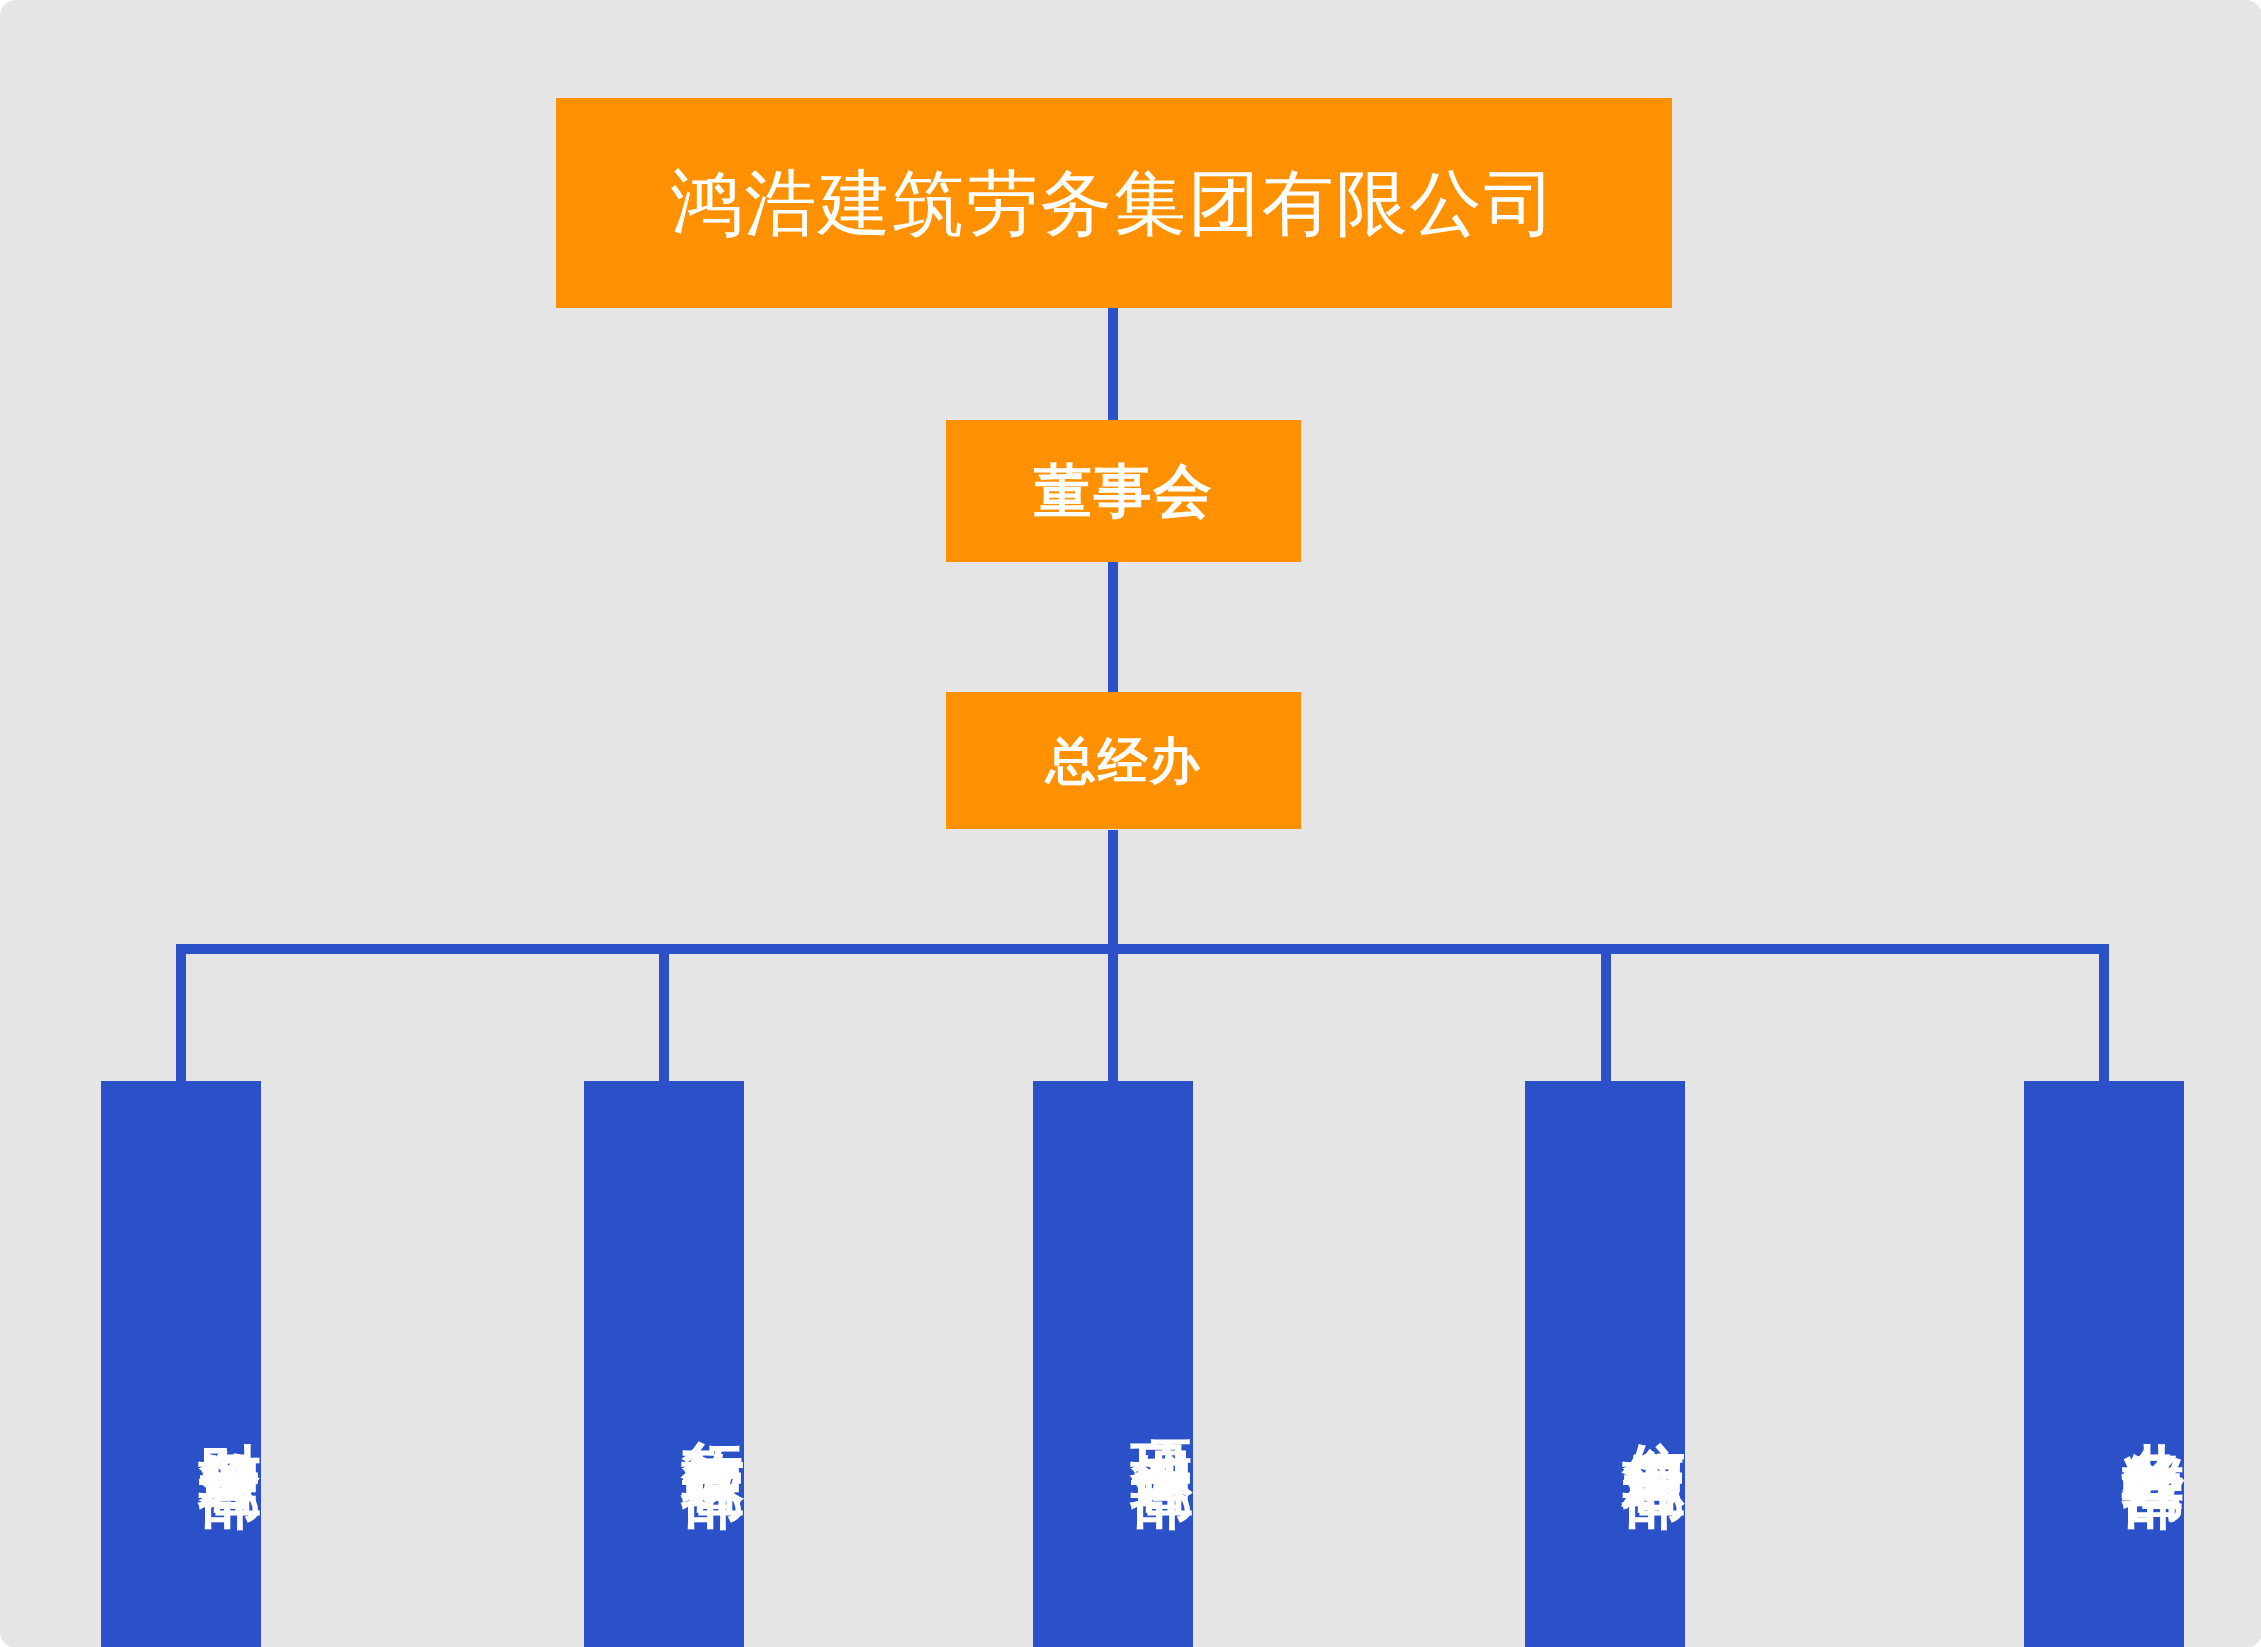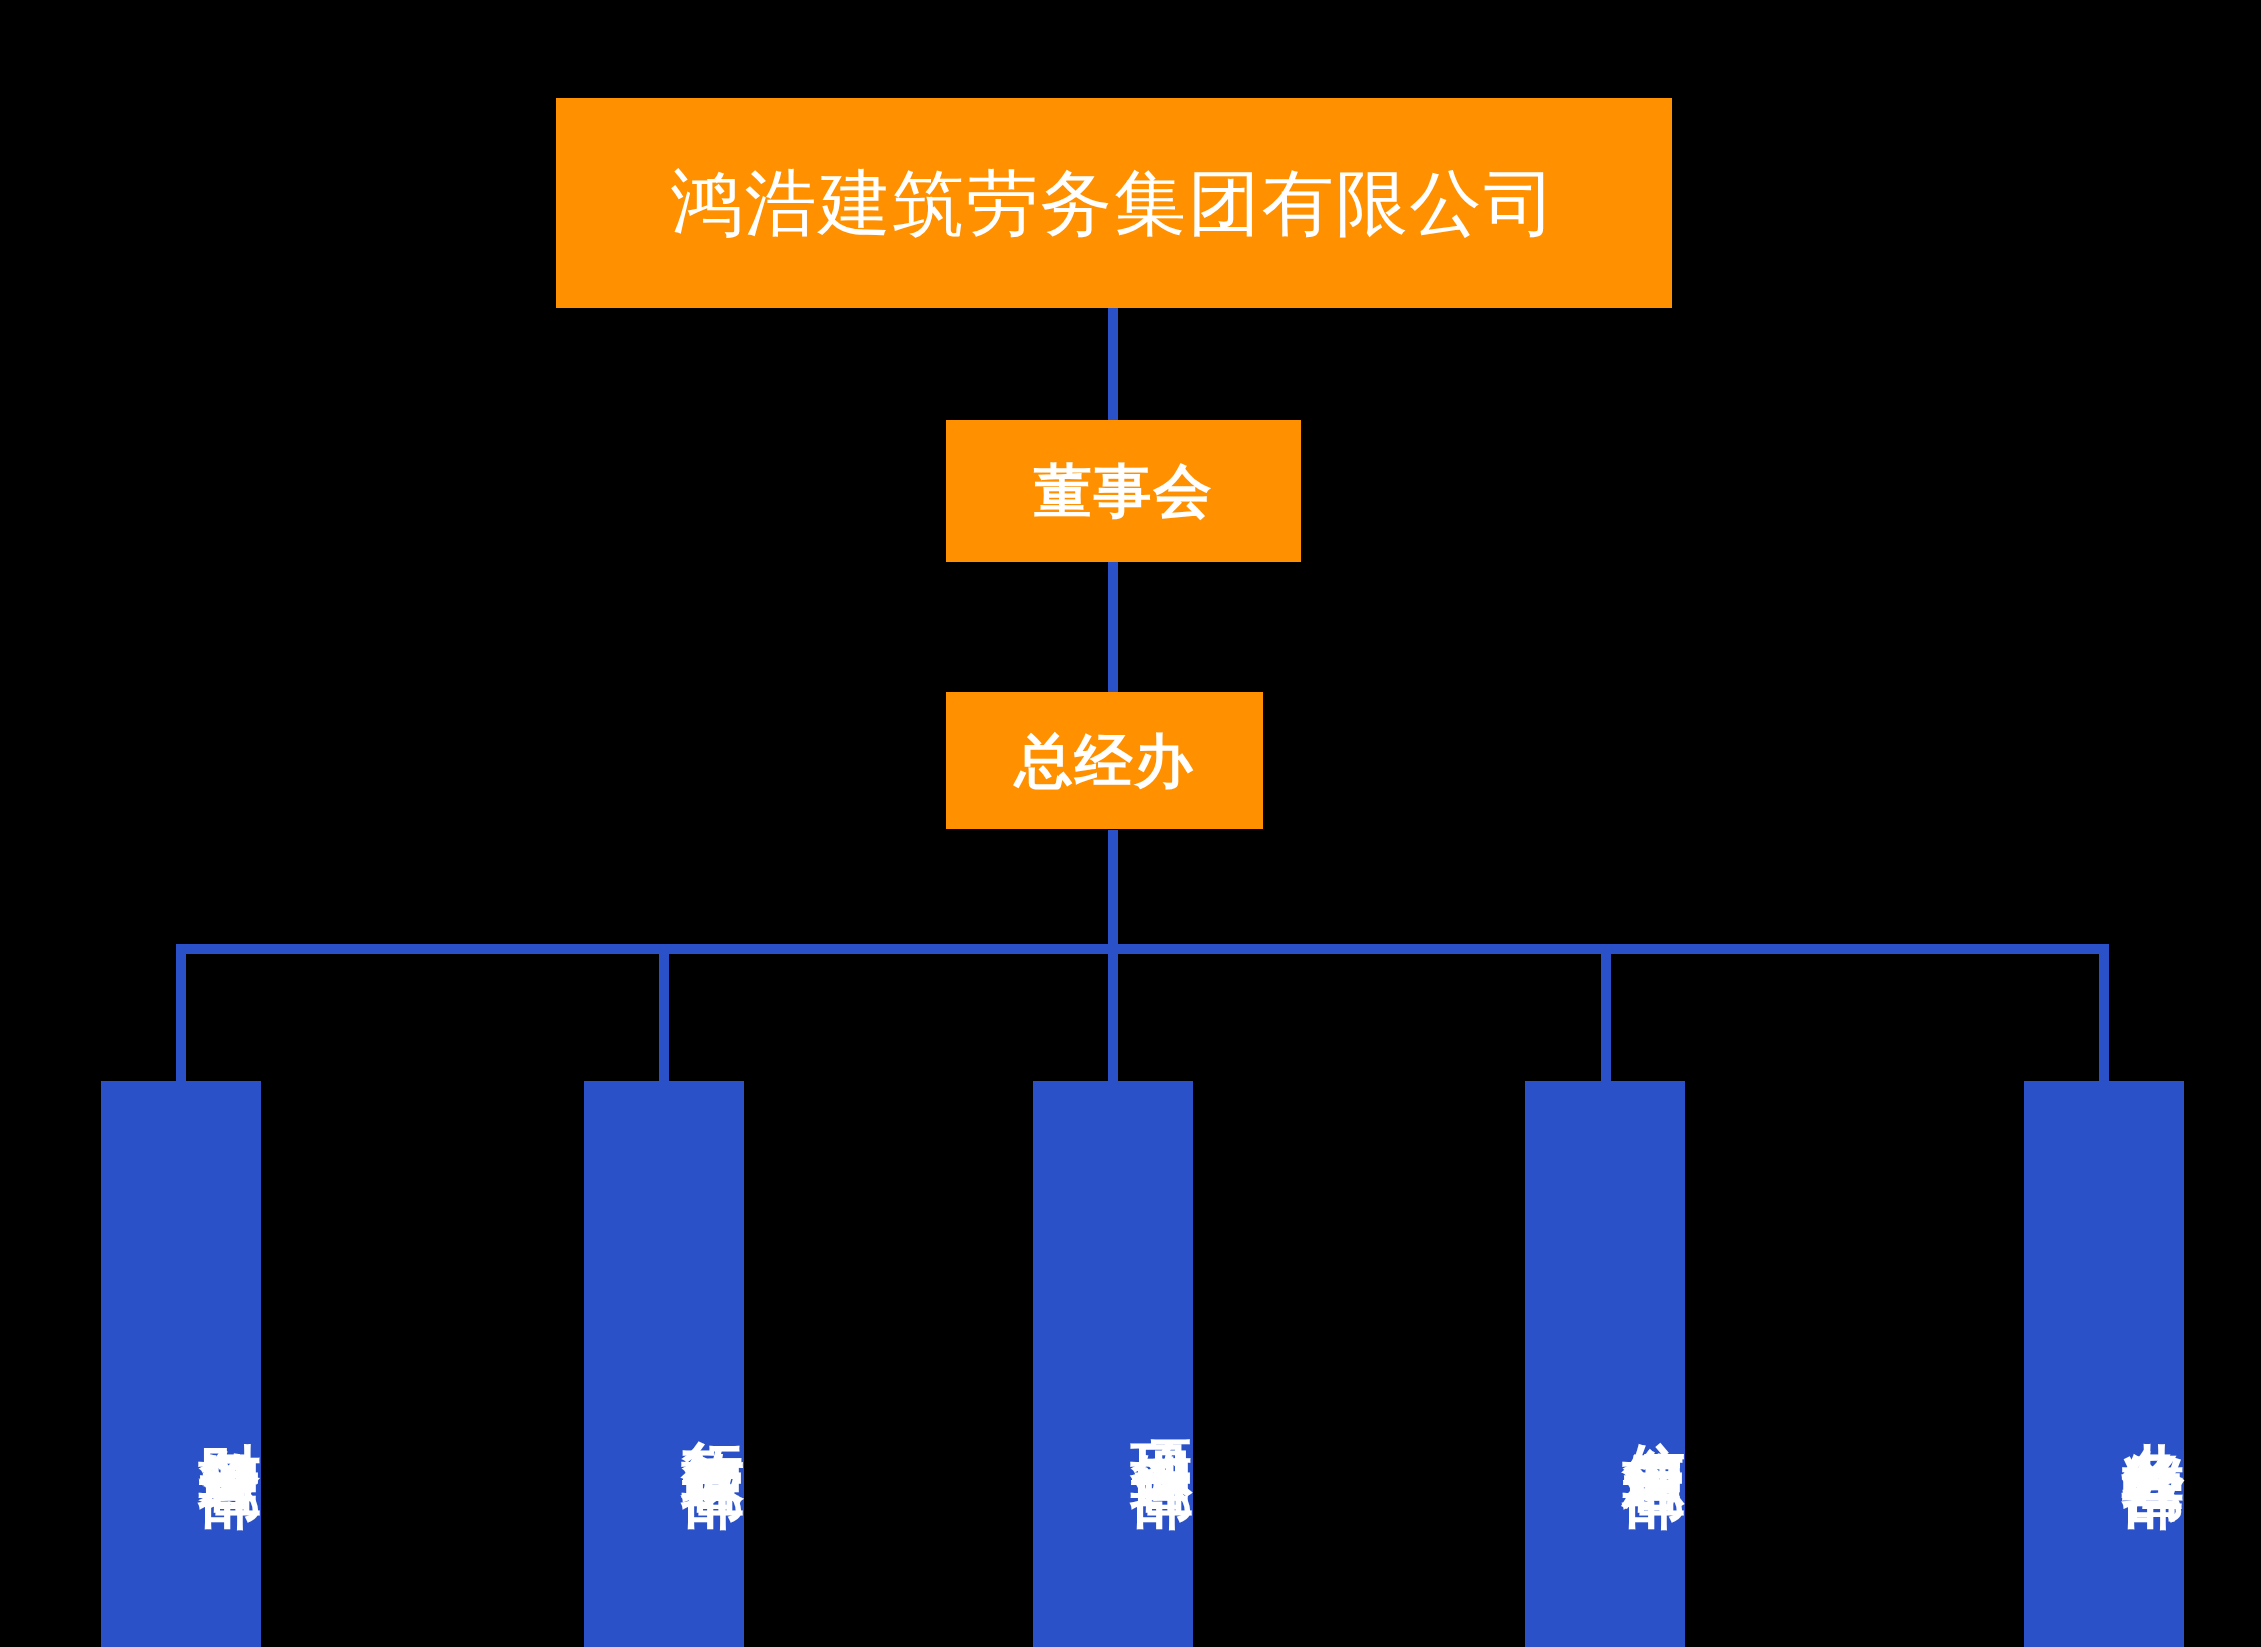--- a/index.html
+++ b/index.html
@@ -8,22 +8,23 @@
     padding: 0;
     background: #ffffff;
   }
   body {
     font-family: "Liberation Sans", "DejaVu Sans", sans-serif;
   }
   #stage {
     position: relative;
     width: 2262px;
     height: 1648px;
-    background: #000000;
+    background: #e5e5e5;
     overflow: hidden;
+    border-radius: 16px;
   }
 
   
   .conn {
     position: absolute;
     background: #2A51C8;
   }
 
   
   .node {
@@ -57,23 +58,23 @@
     width: 355px;
     height: 142px;
     font-size: 58px;
     letter-spacing: 1.9px;
   }
 
   
   #node-gm {
     left: 946px;
     top: 692px;
-    width: 317px;
+    width: 355px;
     height: 137px;
-    font-size: 58px;
+    font-size: 50px;
     letter-spacing: 1.9px;
   }
 
   
   .dept {
     top: 1081px;
     width: 160px;
     height: 584px;
     font-size: 62px;
     writing-mode: vertical-rl;

